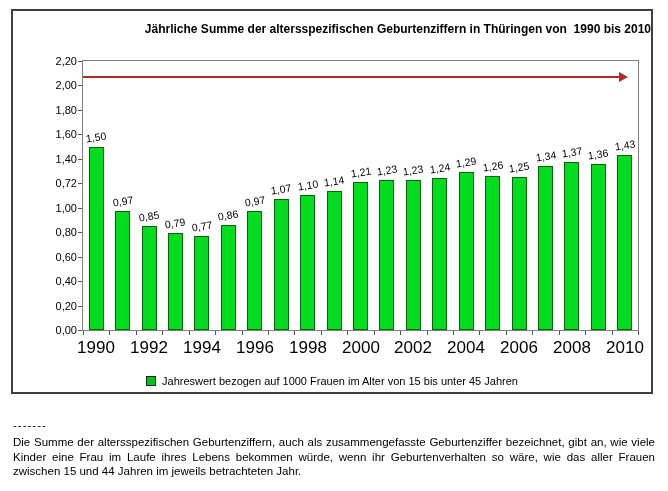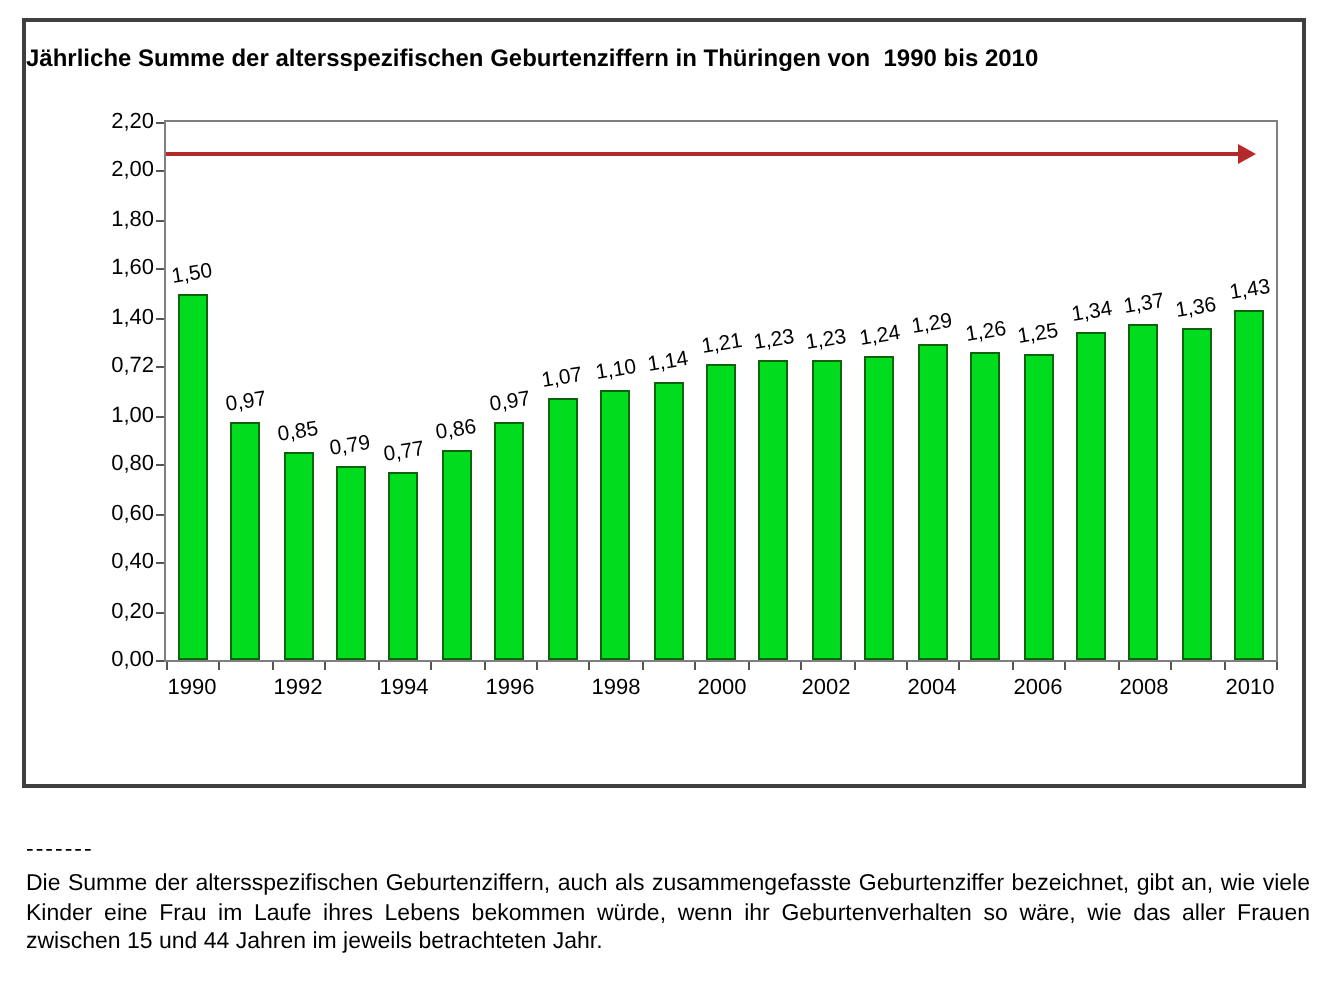--- a/index.html
+++ b/index.html
@@ -1,28 +1,28 @@
 <!DOCTYPE html>
 <html><head>
 <meta charset="utf-8">
 <style>
   html,body{margin:0;padding:0;background:#fff;}
   .screen{position:relative;width:668px;height:491px;background:#fff;overflow:hidden;
           font-family:"Liberation Sans",sans-serif;color:#000;}
   .chart-frame{position:absolute;left:11px;top:9px;width:638px;height:381px;
                border:2px solid #3f3f3f;background:#fff;}
-  .chart-title{position:absolute;top:11px;left:0;right:0;text-align:left;
+  .chart-title{position:absolute;top:11px;left:0;right:0;text-align:right;
                font-size:12px;font-weight:bold;white-space:pre;}
   .y-axis-title{position:absolute;left:72px;top:33px;font-size:11px;}
   .plot-area{position:absolute;left:69px;top:49px;width:555px;height:269px;
              border:1px solid #7f7f7f;background:#fff;}
   .y-tick{position:absolute;left:-5px;width:4px;height:1px;background:#555;}
   .y-tick-label{position:absolute;left:-50px;width:44px;text-align:right;font-size:11px;}
   .x-tick{position:absolute;top:270px;width:1px;height:4px;background:#555;}
-  .x-tick-label{position:absolute;top:277px;width:40px;text-align:center;font-size:11px;}
+  .x-tick-label{position:absolute;top:277px;width:40px;text-align:center;font-size:17px;}
   .bar{position:absolute;bottom:0;width:15px;box-sizing:border-box;}
   .bar-value-label{position:absolute;width:34px;text-align:center;font-size:10.5px;
                    transform:rotate(-9deg);}
   .reference-line{position:absolute;left:0;top:14px;width:536px;height:2px;}
   .reference-arrow{position:absolute;left:536px;top:10px;width:0;height:0;
                    border-top:5px solid transparent;border-bottom:5px solid transparent;}
   .annotation{position:absolute;left:300px;top:22px;width:270px;text-align:center;
               font-size:10.5px;line-height:14px;}
   .legend{position:absolute;left:0;right:0;top:364px;display:flex;justify-content:center;
           align-items:center;gap:6px;font-size:11px;}
@@ -135,19 +135,23 @@
         <div class="bar" style="left: 455px; height: 164px; background: rgb(0, 220, 30); border: 1px solid rgb(11, 100, 11);"></div>
         <div class="bar-value-label" style="left: 446px; bottom: 168px;">1,34</div>
         <div class="bar" style="left: 481px; height: 168px; background: rgb(0, 220, 30); border: 1px solid rgb(11, 100, 11);"></div>
         <div class="bar-value-label" style="left: 472px; bottom: 172px;">1,37</div>
         <div class="bar" style="left: 508px; height: 166px; background: rgb(0, 220, 30); border: 1px solid rgb(11, 100, 11);"></div>
         <div class="bar-value-label" style="left: 498px; bottom: 170px;">1,36</div>
         <div class="bar" style="left: 534px; height: 175px; background: rgb(0, 220, 30); border: 1px solid rgb(11, 100, 11);"></div>
         <div class="bar-value-label" style="left: 525px; bottom: 179px;">1,43</div>
       </div>
 
+    <div class="legend">
+      <span class="legend-marker" style="background: rgb(0, 196, 28);"></span>
+      <span>Jahreswert bezogen auf 1000 Frauen im Alter von 15 bis unter 45 Jahren</span>
+    </div>
   </div>
 
   <div class="footer">
     <div class="footer-separator">-------</div>
     <div class="footer-text">Die Summe der altersspezifischen Geburtenziffern, auch als zusammengefasste Geburtenziffer bezeichnet, gibt an, wie viele Kinder eine Frau im Laufe ihres Lebens bekommen würde, wenn ihr Geburtenverhalten so wäre, wie das aller Frauen zwischen 15 und 44 Jahren im jeweils betrachteten Jahr.</div>
   </div>
 </div>
 
 </body></html>

